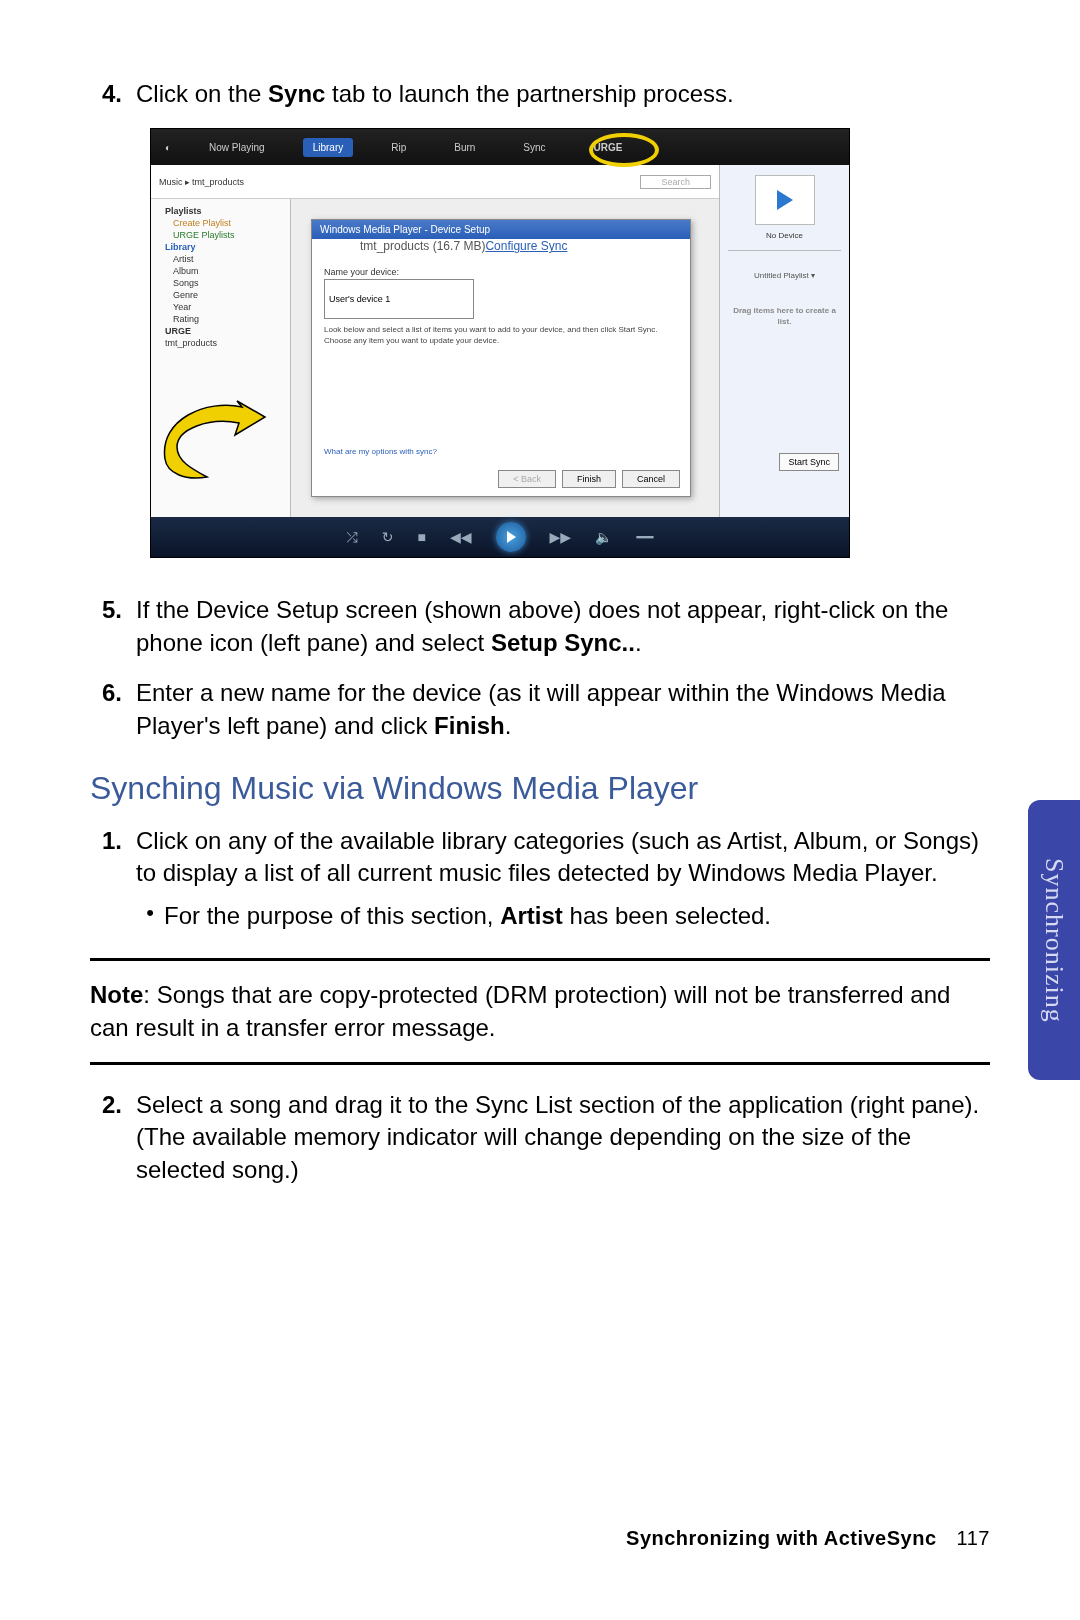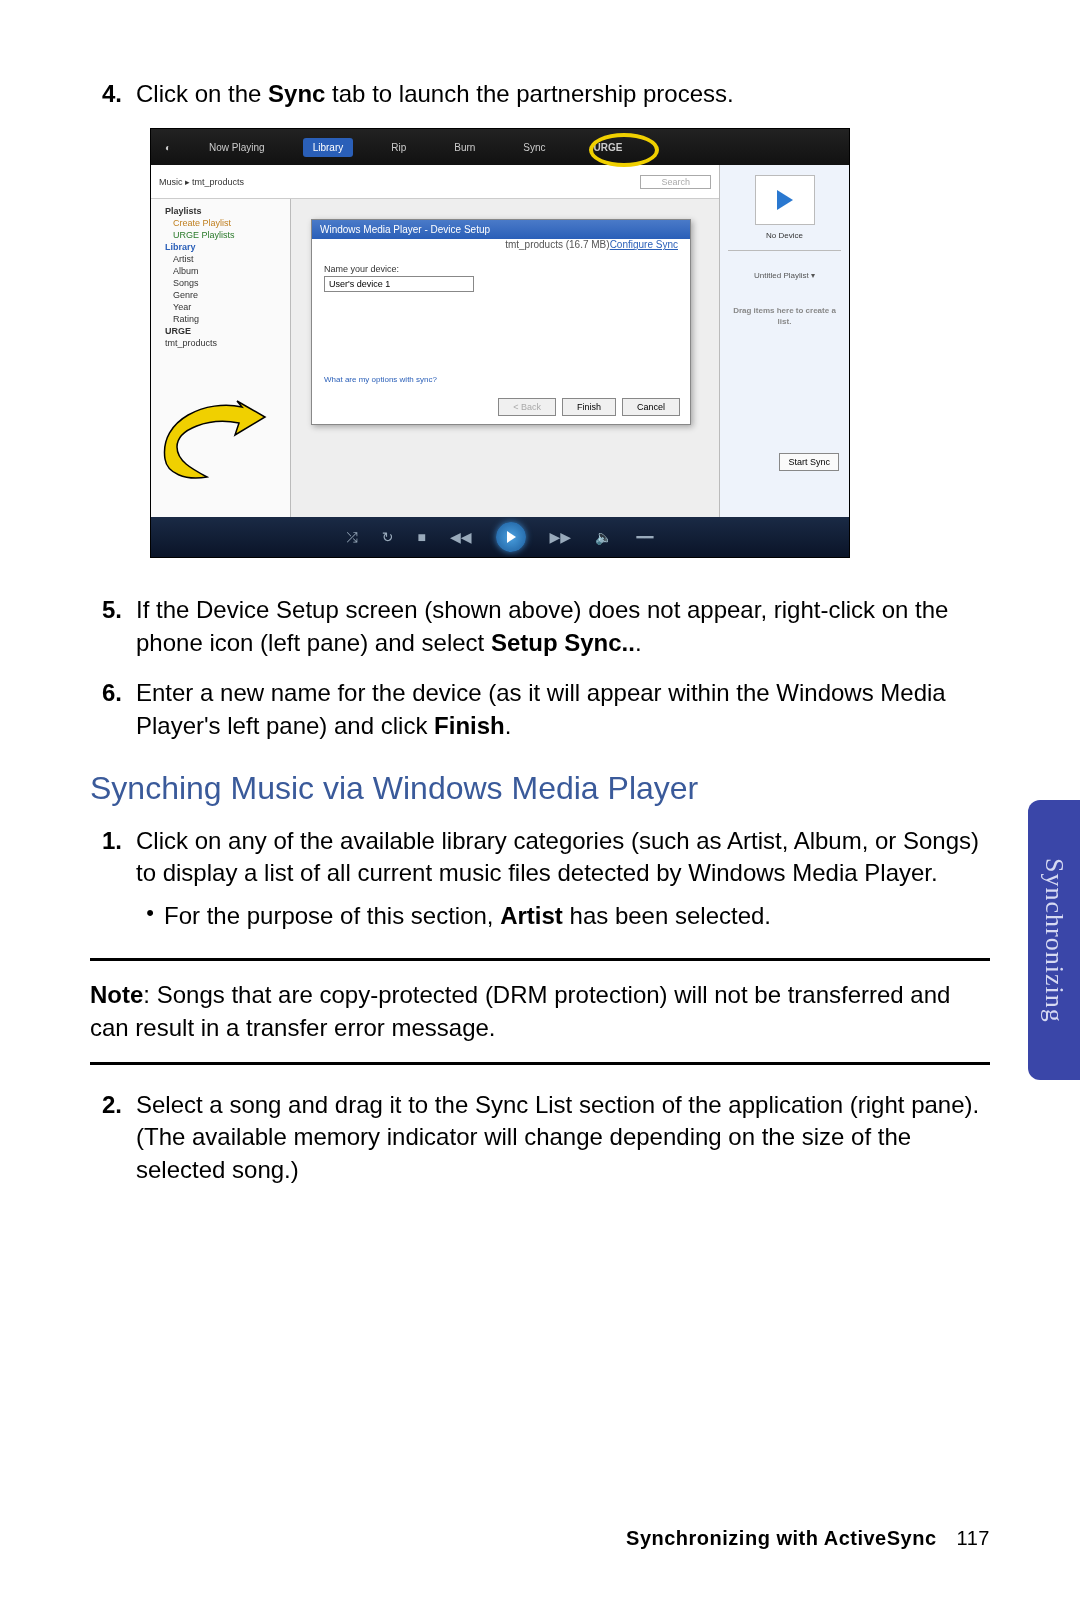--- a/index.html
+++ b/index.html
@@ -90,48 +90,48 @@
     display:flex; align-items:center; justify-content:space-between;
   }
   .wmp-center {
     flex: 1;
     background: #eee;
     position: relative;
   }
   .dlg {
     position: absolute;
     top: 20px; left: 20px;
-    width: 380px; height: 206px;
+    width: 380px; height: 278px;
     background: #fff;
     border: 1px solid #888;
     box-shadow: 2px 2px 6px rgba(0,0,0,.3);
   }
   .dlg-title {
     background: linear-gradient(#4a7ac8,#2a5fb8);
     color: #fff;
     font-size: 10px;
     padding: 4px 8px;
   }
   .dlg-head {
     padding: 8px 12px 4px;
     font-size: 10px;
     font-weight: bold;
     text-align: right;
     color: #222;
   }
   .dlg-sub {
-    font-size: 10px; color:#555; padding:0 12px 6px; display:flex; justify-content:flex-end;
+    font-size: 12px; color:#555; padding:0 12px 6px; display:flex; justify-content:flex-start;margin-left:36px;
   }
   .dlg-label { font-size:9px; padding:8px 12px 2px; color:#333; }
   .dlg-input {
     margin: 0 12px;
     width: 150px;
     border: 1px solid #888;
     font-size: 9px;
-    padding: 2px 4px;
+    padding: 14px 4px;
     background: #fff;
   }
   .dlg-text {
     font-size: 8px;
     color: #444;
     padding: 6px 12px 0 12px;
     line-height: 1.3;
   }
   .dlg-link { position:absolute; bottom:40px; left:12px; font-size:8px; color:#2a5fb8; }
   .dlg-btns {
@@ -284,20 +284,21 @@
           </div>
           <div class="wmp-center">
             <div class="dlg">
               <div class="dlg-title">Windows Media Player - Device Setup</div>
               <div class="dlg-sub">
                 <span>tmt_products (16.7 MB)</span>
                 <span style="text-decoration:underline;color:#2a5fb8;">Configure Sync</span>
               </div>
               <div class="dlg-label">Name your device:</div>
               <div class="dlg-input">User's device 1</div>
+              <div class="dlg-text">Look below and select a list of items you want to add to your device, and then click Start Sync. Choose any item you want to update your device.</div>
               <div class="dlg-link">What are my options with sync?</div>
               <div class="dlg-btns">
                 <div class="dlg-btn" style="color:#aaa;">&lt; Back</div>
                 <div class="dlg-btn">Finish</div>
                 <div class="dlg-btn">Cancel</div>
               </div>
             </div>
           </div>
         </div>
       </div>

